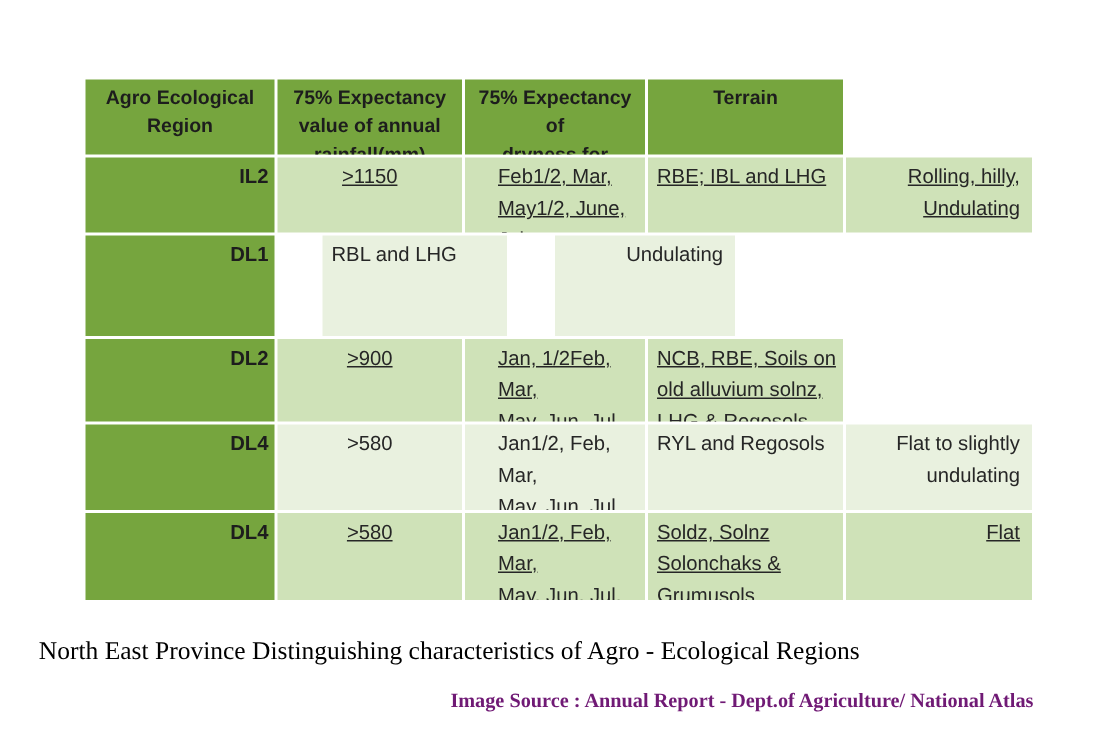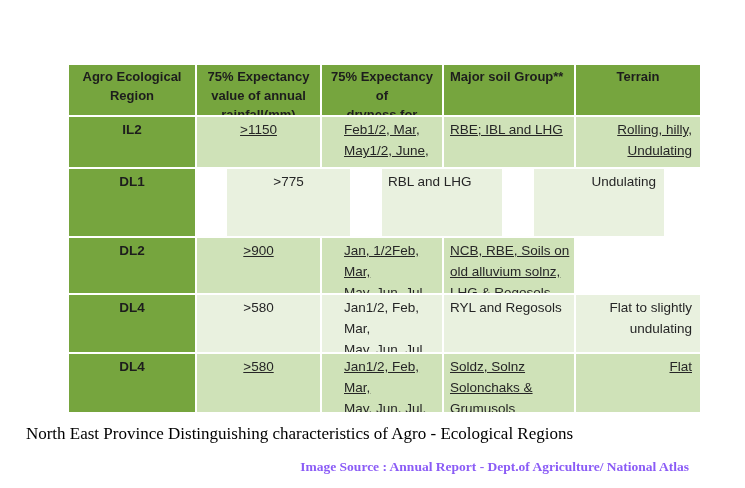--- a/index.html
+++ b/index.html
@@ -5,23 +5,22 @@
   html, body { margin: 0; padding: 0; }
   body {
     width: 745px; height: 488px;
     background: #ffffff;
     font-family: "Liberation Sans", sans-serif;
     position: relative;
     overflow: hidden;
   }
   .aer-table {
     position: absolute;
-    left: 57px; top: 65px;
+    left: 57px; top: 53px;
     width: 631px;
-    margin-left: 12px;
   }
   .row {
     display: grid;
     grid-template-columns: 126px 123px 120px 130px 124px;
     column-gap: 2px;
     margin-bottom: 2px;
   }
   .row:last-child { margin-bottom: 0; }
   .row-header { height: 50px; }
   .row-1 { height: 50px; }
@@ -45,21 +44,21 @@
     color: var(--header-text, #1d1d1d);
     font-size: 13px;
     line-height: 19px;
     padding-top: 2px;
     text-align: center;
   }
   .hcell.left { text-align: left; padding-left: 6px; }
   .region-cell {
     background: var(--header-green, #76a53e);
     font-weight: bold;
-    text-align: center;
+    text-align: right;
     color: var(--header-text, #1d1d1d);
   }
   .band-dark  .data-cell { background: var(--row-band-dark, #cfe2b8); text-decoration: underline; }
   .band-light .data-cell { background: var(--row-band-light, #e9f1df); }
   .rain-cell    { text-align: center; }
   .dryness-cell { text-align: left; padding-left: 22px; }
   .soil-cell    { text-align: left; padding-left: 6px; }
   .terrain-cell { text-align: right; padding-right: 8px; }
   .caption {
     position: absolute;
@@ -70,55 +69,53 @@
     font-size: 17px;
     color: #000000;
   }
   .attribution {
     position: absolute;
     top: 459px;
     right: 56px;
     font-family: "Liberation Serif", serif;
     font-weight: bold;
     font-size: 13.5px;
-    color: #8b5cf6;
+    color: #701a75;
   }
 </style>
 </head>
 <body>
 
 <div class="aer-table">
 
   <div class="row row-header">
     <div class="cell hcell">Agro Ecological
 Region</div>
     <div class="cell hcell">75% Expectancy
 value of annual
 rainfall(mm)</div>
     <div class="cell hcell">75% Expectancy of
 dryness for
 particular months*</div>
-    <div class="cell hcell left">Major soil Group**</div>
     <div class="cell hcell">Terrain</div>
   </div>
 
   <div class="row row-1 band-dark">
     <div class="cell region-cell">IL2</div>
     <div class="cell data-cell rain-cell">&gt;1150</div>
     <div class="cell data-cell dryness-cell">Feb1/2, Mar,
 May1/2, June, Jul,
 Aug1/2, Sept</div>
     <div class="cell data-cell soil-cell">RBE; IBL and LHG</div>
     <div class="cell data-cell terrain-cell">Rolling, hilly,
 Undulating</div>
   </div>
 
   <div class="row row-2 band-light">
     <div class="cell region-cell">DL1</div>
-    <div class="cell data-cell rain-cell">&gt;775</div>
     <div class="cell data-cell soil-cell">RBL and LHG</div>
     <div class="cell data-cell terrain-cell">Undulating</div>
   </div>
 
   <div class="row row-3 band-dark">
     <div class="cell region-cell">DL2</div>
     <div class="cell data-cell rain-cell">&gt;900</div>
     <div class="cell data-cell dryness-cell">Jan, 1/2Feb, Mar,
 May, Jun, Jul, Aug,
 Sept</div>

